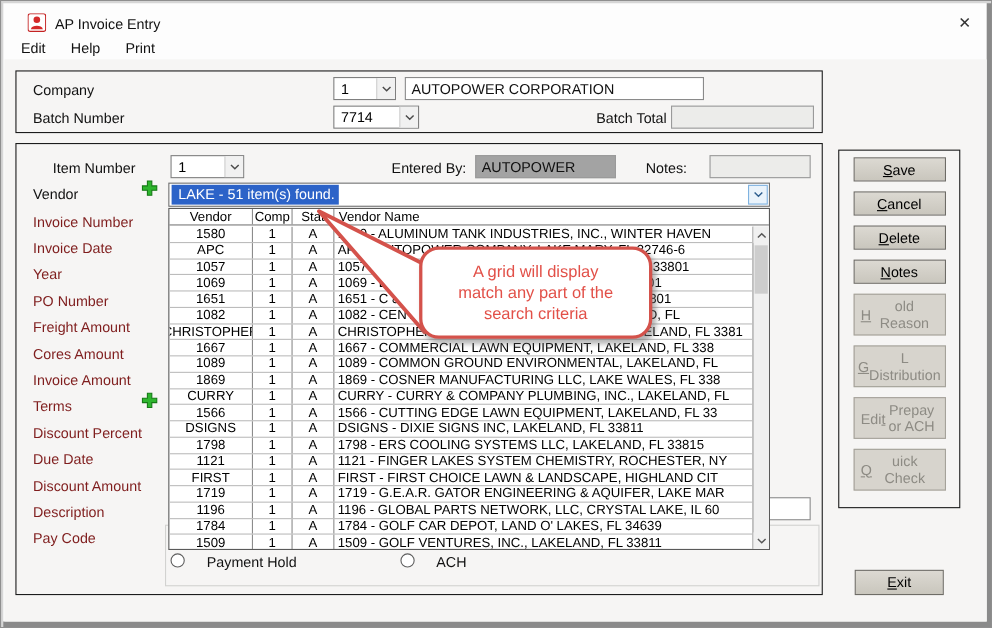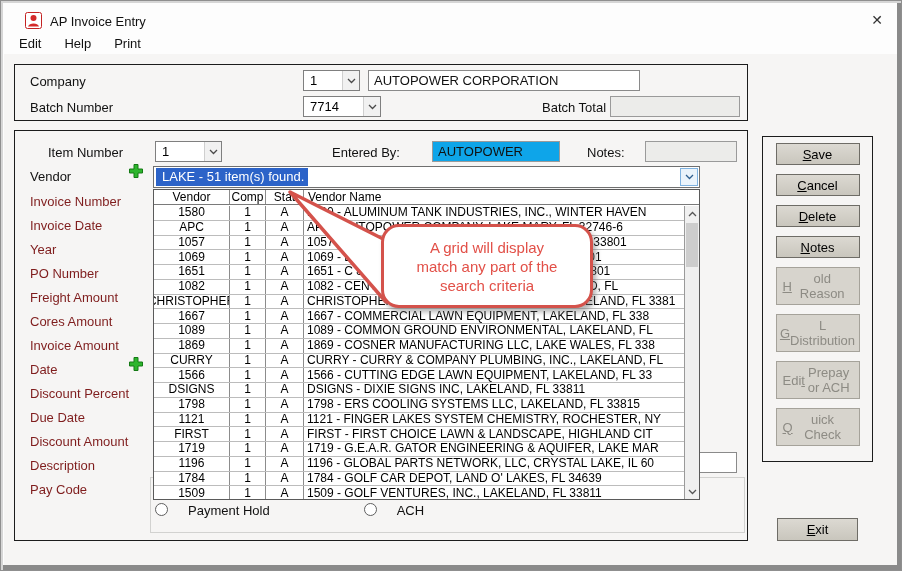--- a/index.html
+++ b/index.html
@@ -19,21 +19,21 @@
   .groupbox{position:absolute;border:1px solid #1c1c1c;background:transparent;}
   .gb-top{left:14px;top:64px;width:734px;height:57px;}
   .gb-main{left:14px;top:130px;width:734px;height:411px;}
   .gb-buttons{left:762px;top:136px;width:111px;height:326px;}
 
   .lbl{position:absolute;font-size:13px;color:#111;white-space:nowrap;}
 
   .field{position:absolute;border:1px solid #8a8a8a;background:#fff;font-size:13px;color:#111;
     padding:2px 5px;white-space:nowrap;overflow:hidden;height:21px;line-height:16px;}
   .field.readonly{background:#ececea;border-color:#9a9a9a;}
-  .field.soft{background:#0ea5e9;border-color:#9a9a9a;}
+  .field.soft{background:#a3a3a3;border-color:#9a9a9a;}
 
   .combo{position:absolute;height:21px;border:1px solid #7f7f7f;background:#fff;display:flex;align-items:stretch;}
   .combo .cb-text{flex:1;font-size:13px;padding:2px 6px;white-space:nowrap;overflow:hidden;line-height:15px;}
   .combo .cb-arrow{width:17px;background:#f1f1f1;border-left:1px solid #cfcfcf;display:flex;align-items:center;justify-content:center;}
 
   
   .vendor-combo{position:absolute;left:153px;top:166px;width:547px;height:22px;border:1px solid #6f6f6f;background:#fff;display:flex;z-index:6;}
   .sel-text{align-self:center;margin-left:2px;background:#2c63c8;color:#fff;font-size:13px;padding:1px 4px 2px 6px;white-space:nowrap;}
   .vendor-combo .cb-arrow2{position:absolute;right:1px;top:1px;bottom:1px;width:18px;background:#eaf3fb;border:1px solid #7fb2e0;display:flex;align-items:center;justify-content:center;}
 
@@ -135,21 +135,21 @@
   <div class="groupbox gb-main"></div>
   <span class="lbl" style="left:48px;top:145px;">Item Number</span>
   <div class="combo" style="left:155px;top:141px;width:67px;">
     <span class="cb-text">1</span>
     <span class="cb-arrow">
       <svg class="chev" width="9" height="6">
           <polyline points="1,1 4.5,4.5 8,1" fill="none" stroke="#4a4a4a" stroke-width="1.3"></polyline>
         </svg>
     </span>
   </div>
-  <span class="lbl" style="left:332px;top:145px;">Entered By:</span>
+  <span class="lbl" style="left:356px;top:145px;">Entered By:</span>
   <div class="field soft" style="left:432px;top:141px;width:128px;">AUTOPOWER</div>
   <span class="lbl" style="left:587px;top:145px;">Notes:</span>
   <div class="field readonly" style="left:645px;top:141px;width:92px;"></div>
 
   <span class="lbl" style="left:30px;top:169px;">Vendor</span>
   <svg class="plus-icon" style="left:128px;top:163px;" viewBox="0 0 16 16">
     <path d="M6 1.5 h4 v4.5 h4.5 v4 h-4.5 v4.5 h-4 v-4.5 h-4.5 v-4 h4.5 z" fill="#2db52d" stroke="#157a15" stroke-width="1"></path>
   </svg>
 
   <div class="vendor-combo">
@@ -330,21 +330,21 @@
 
   <div class="flabels">
 
   <span class="flabel" style="top: 0px;">Invoice Number</span>
       <span class="flabel" style="top: 24px;">Invoice Date</span>
       <span class="flabel" style="top: 48px;">Year</span>
       <span class="flabel" style="top: 72px;">PO Number</span>
       <span class="flabel" style="top: 96px;">Freight Amount</span>
       <span class="flabel" style="top: 120px;">Cores Amount</span>
       <span class="flabel" style="top: 144px;">Invoice Amount</span>
-      <span class="flabel" style="top: 168px;">Date</span>
+      <span class="flabel" style="top: 168px;">Terms</span>
       <span class="flabel" style="top: 192px;">Discount Percent</span>
       <span class="flabel" style="top: 216px;">Due Date</span>
       <span class="flabel" style="top: 240px;">Discount Amount</span>
       <span class="flabel" style="top: 264px;">Description</span>
       <span class="flabel" style="top: 288px;">Pay Code</span>
     </div>
   <svg class="plus-icon" style="left:128px;top:356px;" viewBox="0 0 16 16">
     <path d="M6 1.5 h4 v4.5 h4.5 v4 h-4.5 v4.5 h-4 v-4.5 h-4.5 v-4 h4.5 z" fill="#2db52d" stroke="#157a15" stroke-width="1"></path>
   </svg>
 

